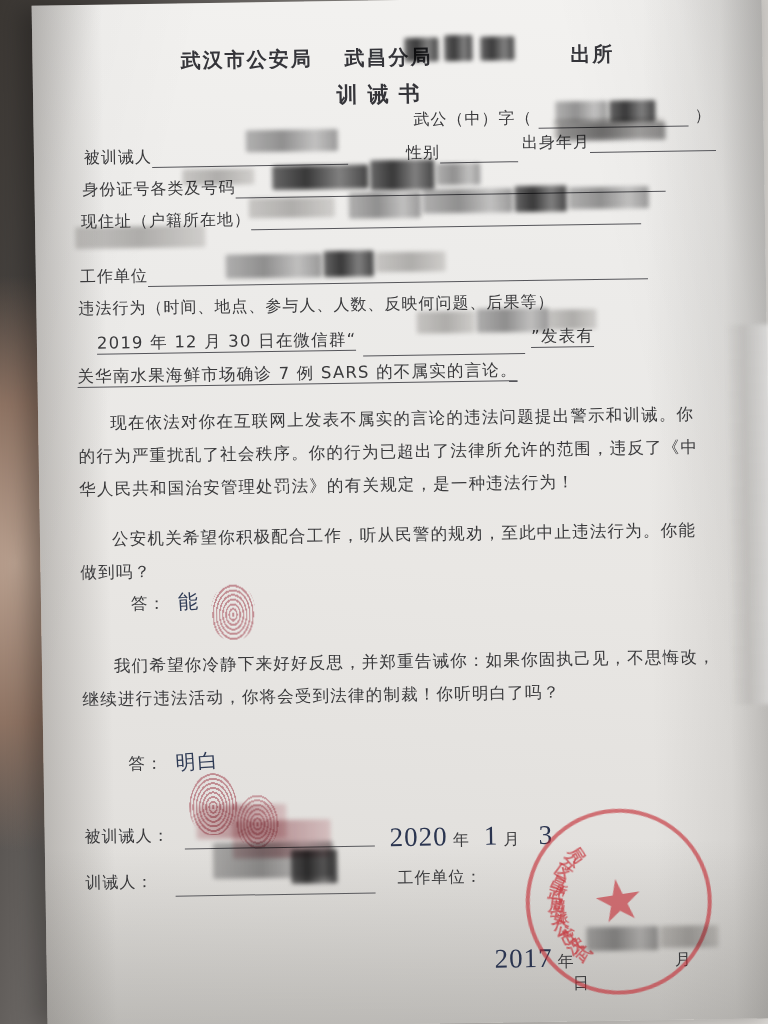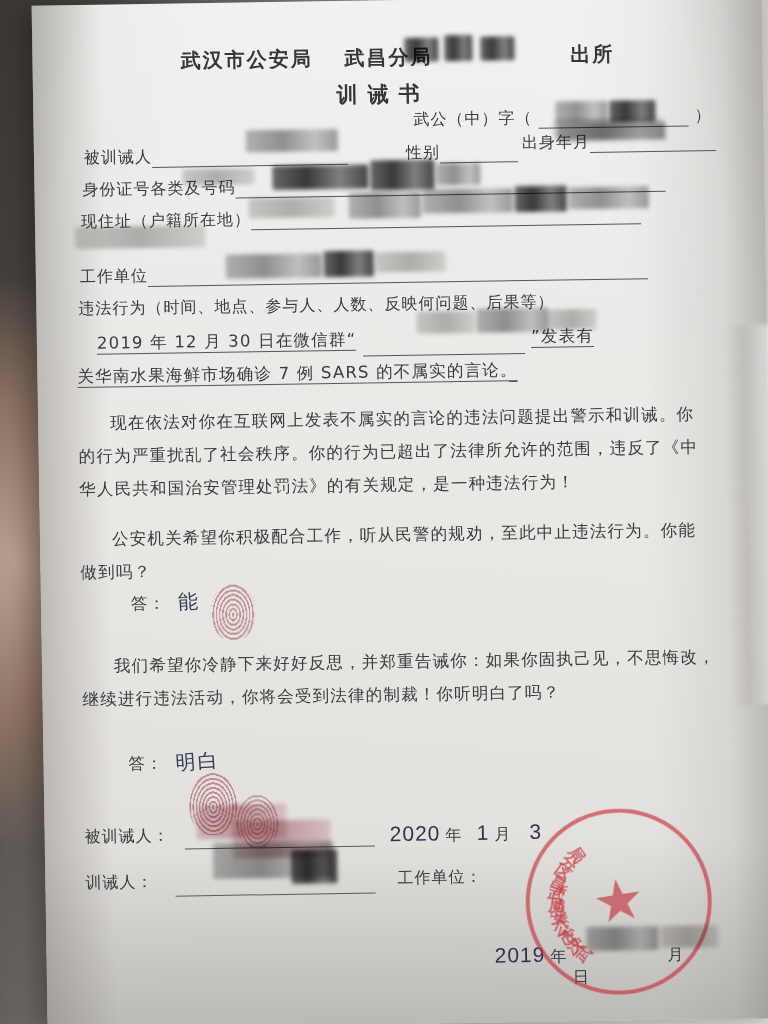--- a/index.html
+++ b/index.html
@@ -156,23 +156,23 @@
   .handwrite {
     font-family: "DejaVu Serif", serif;
     color: #2f3b55;
     font-size: 20px;
     transform: rotate(-3deg);
     display: inline-block;
     margin-left: 12px;
     letter-spacing: 2px;
   }
   .hand-date {
-    font-family: Liberation Sans, sans-serif;
+    font-family: Liberation Serif, serif;
     color: #2b3550;
-    font-size: 21px;
+    font-size: 27px;
     letter-spacing: 1px;
   }
 
   
   .redact {
     position: absolute;
     border-radius: 2px;
     filter: blur(2.2px);
     mix-blend-mode: multiply;
   }
@@ -335,21 +335,21 @@
         <span class="hand-date" style="margin-left:10px;">1</span>
         <span style="font-size:16px;">月</span>
         <span class="hand-date" style="margin-left:14px;">3</span>
       </div>
 
       <div class="field" style="top:868px; left:352px;">
         <span>工作单位：</span>
       </div>
 
       <div style="position:absolute; top:945px; left:448px;">
-        <span class="hand-date">2019</span>
+        <span class="hand-date">2017</span>
         <span style="font-size:16px;">年</span>
         <span style="font-size:16px; margin-left:96px;">月</span>
         <span style="font-size:16px; margin-left:78px;">日</span>
       </div>
 
       <div class="seal" style="left:480px; top:812px;">
         <div class="star"></div>
         <div class="seal-text">
             <span style="transform: rotate(-128deg) translate(0px, -70px) rotate(90deg);">武</span>
             <span style="transform: rotate(-117.6deg) translate(0px, -70px) rotate(90deg);">汉</span>

